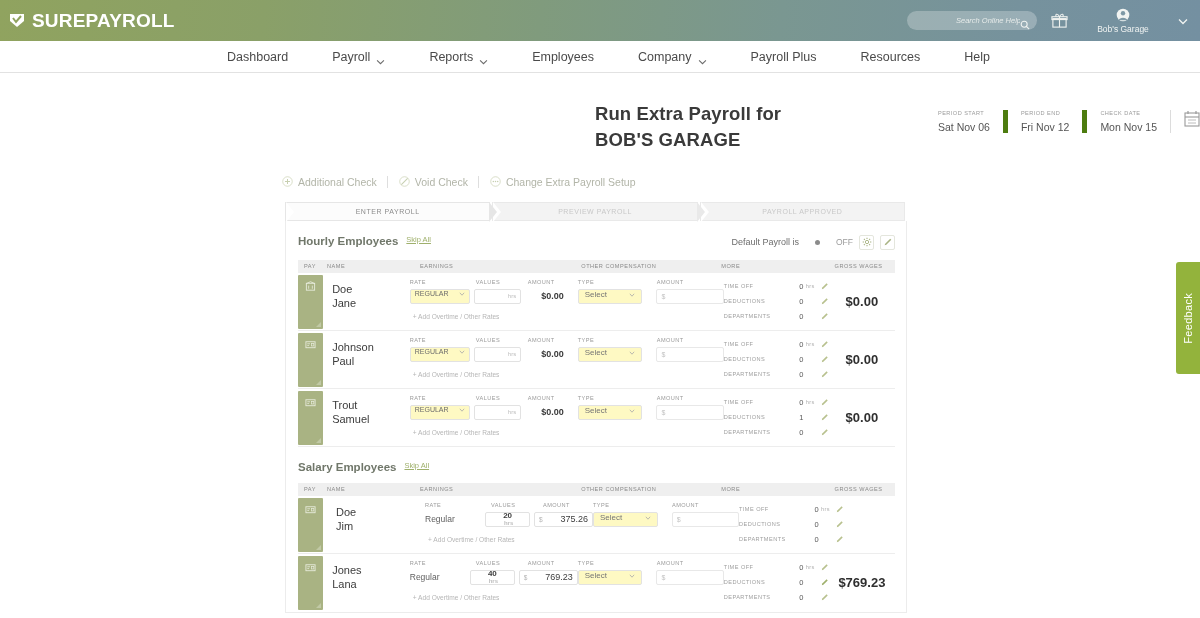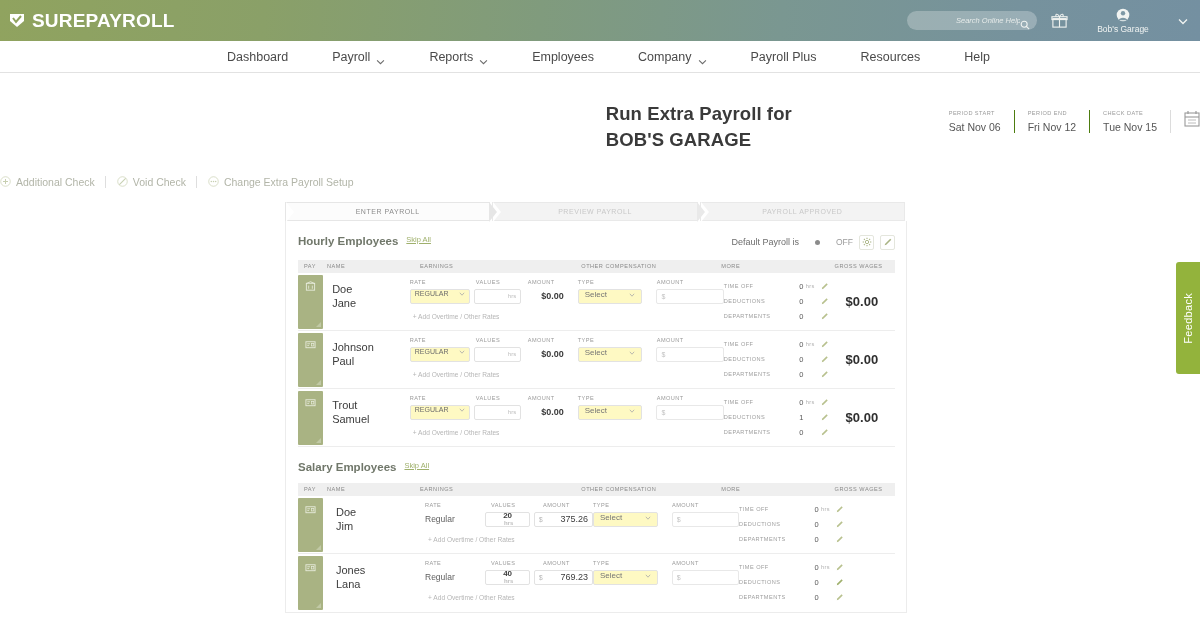--- a/index.html
+++ b/index.html
@@ -83,35 +83,35 @@
     justify-content: flex-end;
   }
   .page-title {
     font-size: 18.5px; font-weight: bold; color: #3a3a3a;
     line-height: 1.42; letter-spacing: .1px; width: 330px;
   }
   .period-bar {
     display: flex; align-items: flex-start; margin-top: 9px;
   }
   .period-cell {
-    padding: 0 13px; border-right: 1px solid #4d7c0f;
+    padding: 0 13px; border-right: 5px solid #4d7c0f;
     text-align: left;
   }
   .period-cell:last-of-type { border-right: 1px solid #dcdcdc; }
   .period-lbl {
     font-size: 5.6px; color: #9a9a9a; letter-spacing: .45px;
     text-transform: uppercase; margin-bottom: 5px;
   }
   .period-val { font-size: 10.5px; color: #555; }
   .cal-ic { margin-left: 13px; width: 16px; height: 17px; }
 
   
   .action-links {
     display: flex; align-items: center;
-    margin-top: 22px;
+    padding-left: 282px; margin-top: 22px;
   }
   .alink {
     display: flex; align-items: center; gap: 5px;
     font-size: 10.5px; color: #b2b5a8; cursor: pointer;
     padding-right: 10px;
   }
   .alink + .alink { border-left: 1px solid #dedede; padding-left: 11px; }
   .alink-ic { width: 11px; height: 11px; }
 
   
@@ -383,21 +383,21 @@
       <div class="period-cell">
         <div class="period-lbl">PERIOD START</div>
         <div class="period-val">Sat Nov 06</div>
       </div>
       <div class="period-cell">
         <div class="period-lbl">PERIOD END</div>
         <div class="period-val">Fri Nov 12</div>
       </div>
       <div class="period-cell">
         <div class="period-lbl">CHECK DATE</div>
-        <div class="period-val">Tue Nov 15</div>
+        <div class="period-val">Mon Nov 15</div>
       </div>
       <span class="cal-ic">
         <svg width="16" height="17" viewBox="0 0 16 17">
           <rect x="1" y="3" width="14" height="13" stroke="#9a9a9a" stroke-width="1.1" fill="none"></rect>
           <line x1="1" y1="7" x2="15" y2="7" stroke="#9a9a9a" stroke-width="1.1"></line>
           <line x1="4" y1="1" x2="4" y2="4" stroke="#9a9a9a" stroke-width="1.2"></line>
           <line x1="12" y1="1" x2="12" y2="4" stroke="#9a9a9a" stroke-width="1.2"></line>
           <line x1="4" y1="10" x2="12" y2="10" stroke="#bcbcbc" stroke-width="1"></line>
           <line x1="4" y1="13" x2="12" y2="13" stroke="#bcbcbc" stroke-width="1"></line>
         </svg>
@@ -915,20 +915,21 @@
         </div>
         <div class="more-line">
           <span class="ml-lbl">DEPARTMENTS</span>
           <span class="ml-val">0</span>
           <span class="ml-unit"></span>
           <span class="pencil"><svg width="8" height="8" viewBox="0 0 10 10">
                 <path d="M1 9 L1.6 7 L7 1.6 L8.4 3 L3 8.4 Z" fill="#b8c18e"></path>
               </svg></span>
         </div>
       </div>
+      <div class="gross-cell">$769.23</div>
     </div>
 
   </div>
 
   <div class="feedback">
     <span>Feedback</span>
   </div>
 
 </div>
 

